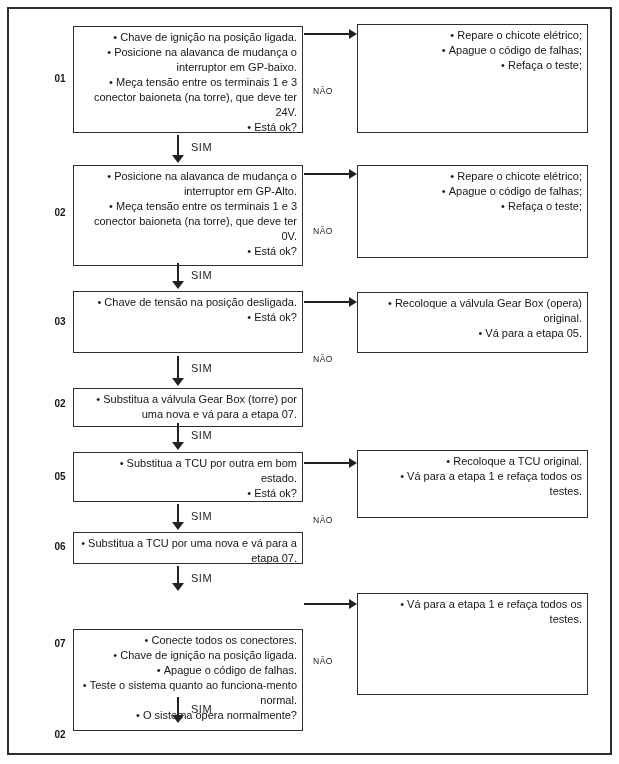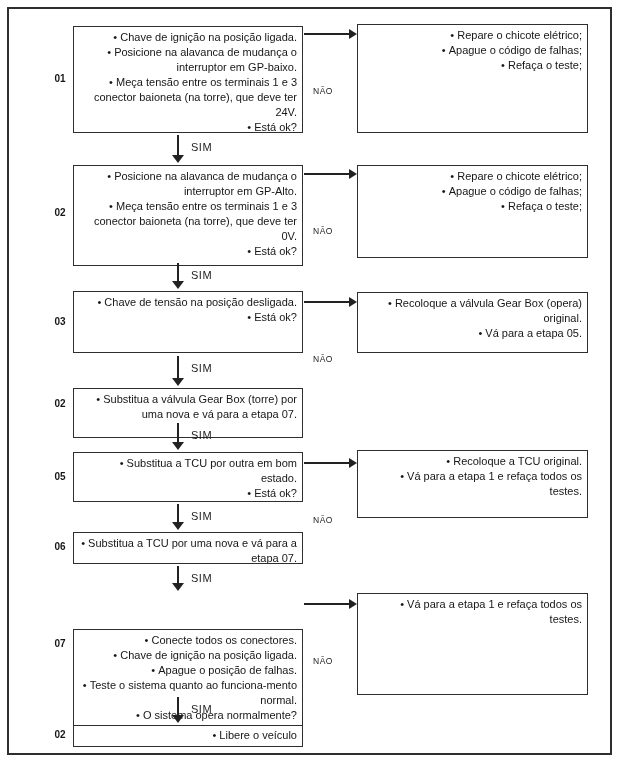--- a/index.html
+++ b/index.html
@@ -104,21 +104,21 @@
       <div class="bullet-item">Recoloque a válvula Gear Box (opera) original.</div>
       <div class="bullet-item">Vá para a etapa 05.</div>
     </div>
   <div class="varrow" style="top:356px;height:30px">
     <div class="shaft" style="height:22px"></div>
     <div class="head"></div>
     <div class="lbl">SIM</div>
   </div>
 
   <div class="step-num" style="top:396px">02</div>
-  <div class="box main" style="top:388px;height:50px">
+  <div class="box main" style="top:388px;height:39px">
       <div class="bullet-item">Substitua a válvula Gear Box (torre) por uma nova e vá para a etapa 07.</div>
     </div>
   <div class="varrow" style="top:423px;height:27px">
     <div class="shaft" style="height:19px"></div>
     <div class="head"></div>
     <div class="lbl">SIM</div>
   </div>
 
   <div class="step-num" style="top:469px">05</div>
   <div class="box main" style="top:452px;height:50px">
@@ -147,35 +147,32 @@
   <div class="varrow" style="top:566px;height:25px">
     <div class="shaft" style="height:17px"></div>
     <div class="head"></div>
     <div class="lbl">SIM</div>
   </div>
 
   <div class="step-num" style="top:636px">07</div>
   <div class="box main" style="top:629px;height:102px">
       <div class="bullet-item">Conecte todos os conectores.</div>
       <div class="bullet-item">Chave de ignição na posição ligada.</div>
-      <div class="bullet-item">Apague o posição de falhas.</div>
+      <div class="bullet-item">Apague o código de falhas.</div>
       <div class="bullet-item">Teste o sistema quanto ao funciona-mento normal.</div>
       <div class="bullet-item">O sistema opera normalmente?</div>
     </div>
   <div class="harrow" style="top:598px">
     <div class="shaft"></div>
     <div class="head"></div>
     <div class="lbl">NÃO</div>
   </div>
   <div class="box right" style="top:593px;height:102px">
       <div class="bullet-item">Vá para a etapa 1 e refaça todos os testes.</div>
     </div>
   <div class="varrow" style="top:697px;height:26px">
     <div class="shaft" style="height:18px"></div>
     <div class="head"></div>
     <div class="lbl">SIM</div>
   </div>
 
   <div class="step-num" style="top:727px">02</div>
-  <div class="box main" style="top:725px;height:22px;padding-top:2px">
-      <div class="bullet-item">Libere o veículo</div>
-    </div>
 </div>
 
 </body></html>

